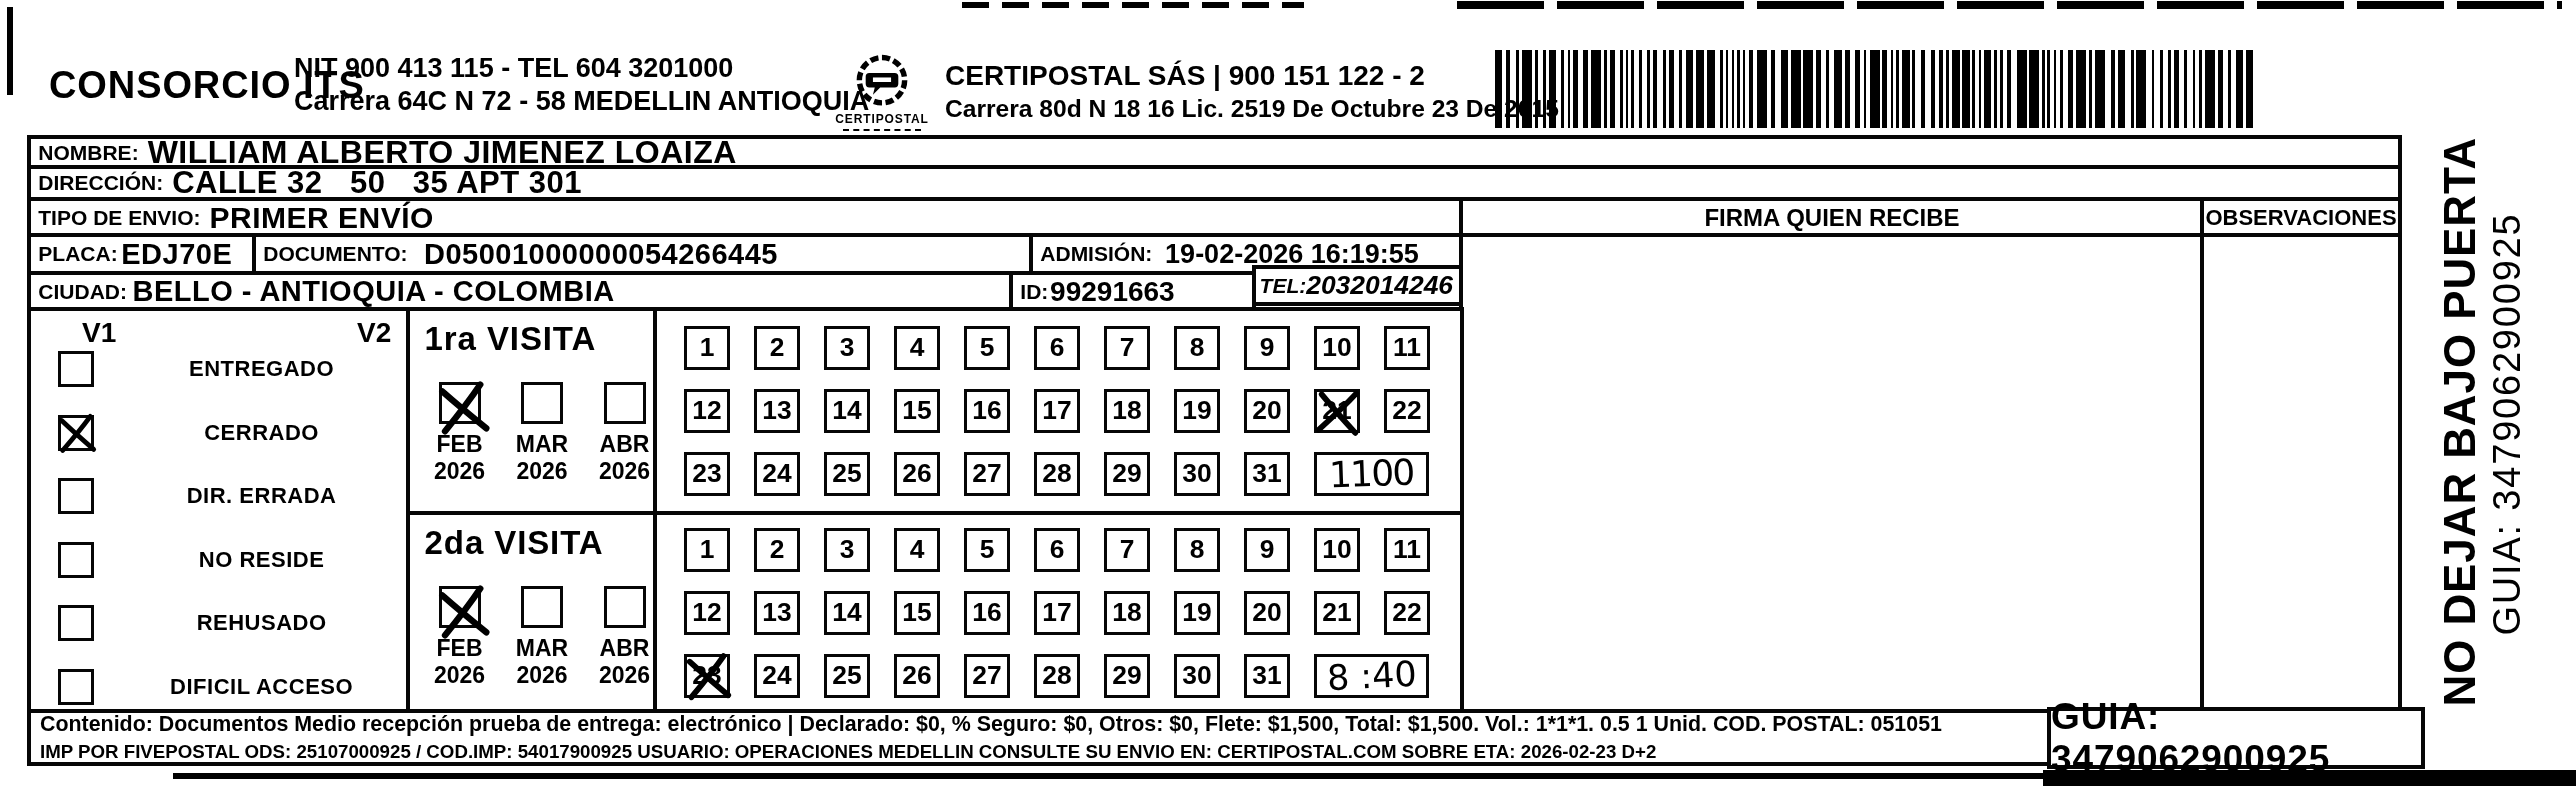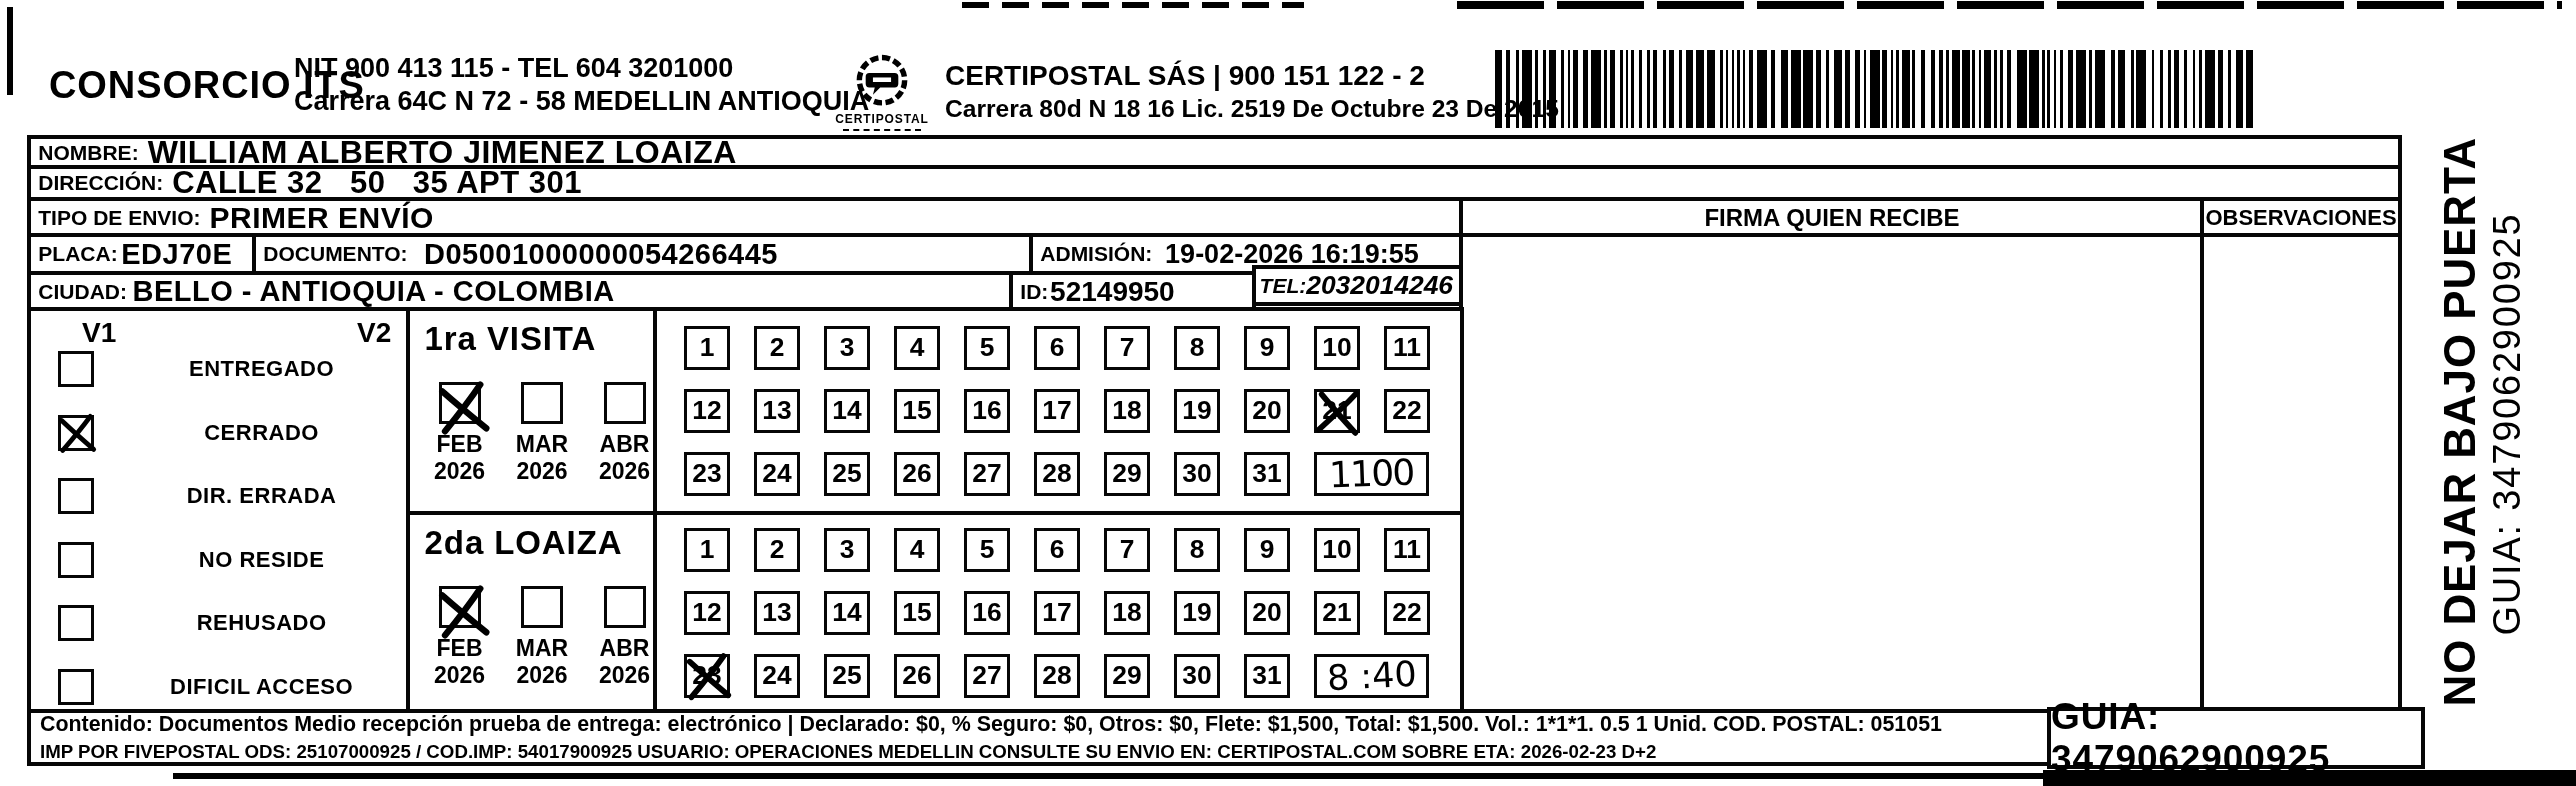--- a/index.html
+++ b/index.html
@@ -304,21 +304,21 @@
     <span class="lbl">ADMISIÓN:</span>
     <span class="val" style="font-size:27px;padding-left:12.8px;letter-spacing:0;">19-02-2026 16:19:55</span>
   </div>
 
   <div class="cell" style="left:27px;top:271px;width:987px;height:41px;">
     <span class="lbl">CIUDAD:</span>
     <span class="val" style="font-size:29px;padding-left:5.5px;">BELLO - ANTIOQUIA - COLOMBIA</span>
   </div>
   <div class="cell" style="left:1009px;top:271px;width:247px;height:41px;">
     <span class="lbl">ID:</span>
-    <span class="val" style="font-size:28px;padding-left:1.8px;letter-spacing:0;">52149950</span>
+    <span class="val" style="font-size:28px;padding-left:1.8px;letter-spacing:0;">99291663</span>
   </div>
   <div class="cell" style="left:1252px;top:265px;width:212px;height:41px;font-style:italic;">
     <span class="lbl" style="padding-left:3.6px;">TEL:</span>
     <span class="val" style="font-size:26.4px;padding-left:0;letter-spacing:0;">2032014246</span>
   </div>
 
   <div class="cell" style="left:1459px;top:233px;width:746px;height:481px;"></div>
   <div class="cell" style="left:2200px;top:233px;width:202px;height:481px;"></div>
 
   <div class="cell" id="statusbox" style="left:27px;top:307px;width:455px;height:407px;display:block;">
@@ -425,21 +425,21 @@
         <div class="daybox">29</div>
         <div class="daybox">30</div>
         <div class="daybox">31</div>
         <div class="daybox timebox">
           <span class="hand" id="time0">1100</span>
         </div>
       </div>
   </div>
 
   <div class="cell" style="left:406px;top:511px;width:252px;height:203px;display:block;">
-    <div class="vtitle">2da LOAIZA</div>
+    <div class="vtitle">2da VISITA</div>
     <div class="months">
         <div class="month">
           <div class="mbox">
             <svg viewBox="0 0 40 40">
               <path d="M7 8 Q18 20 35 37 M34 6 Q24 18 6 36" fill="none" stroke="#000" stroke-width="4.5" stroke-linecap="round" transform="rotate(-6 20 20)"></path>
             </svg>
           </div>
           <div class="mlabel">FEB</div>
           <div class="myear">2026</div>
         </div>

